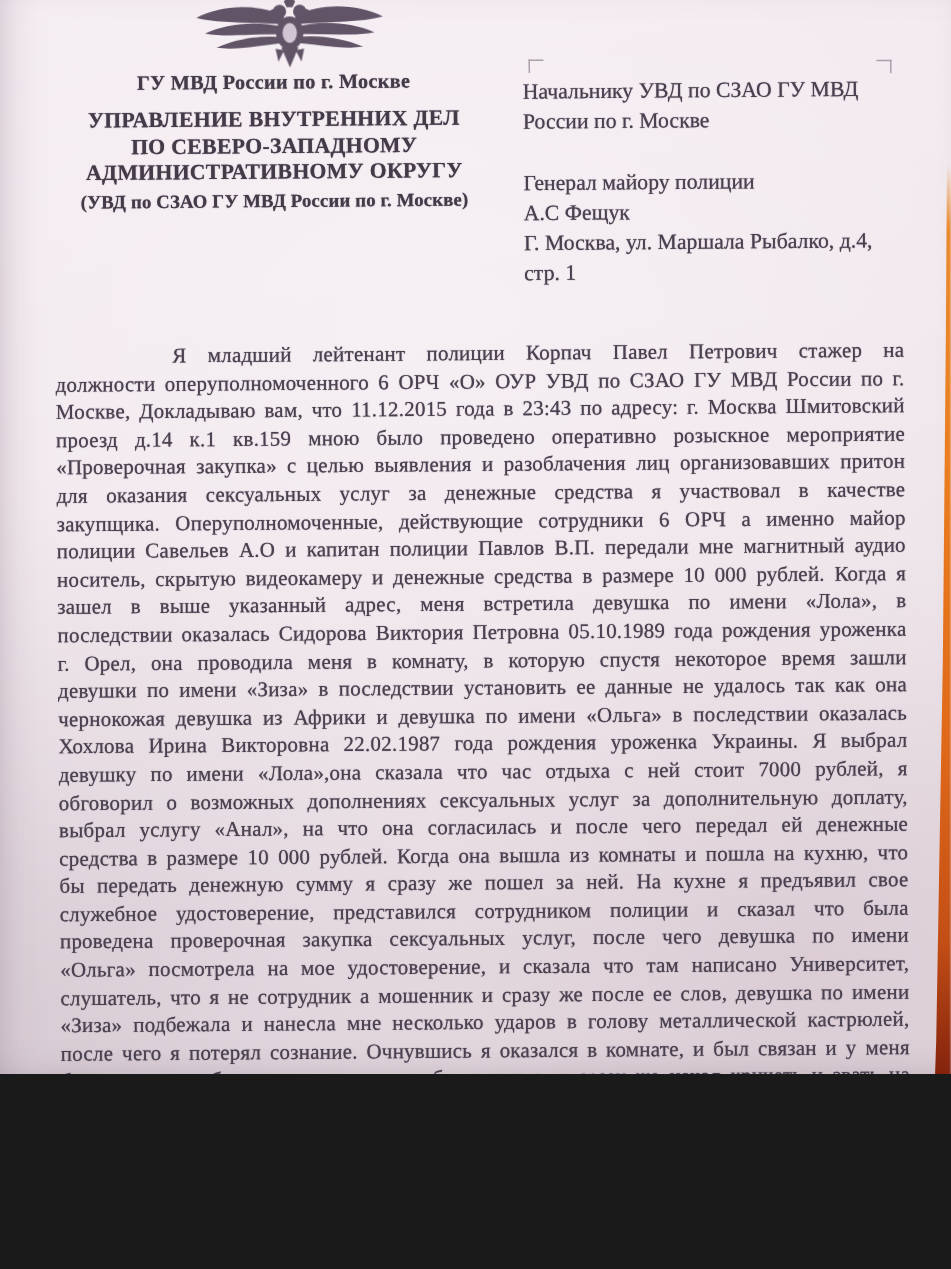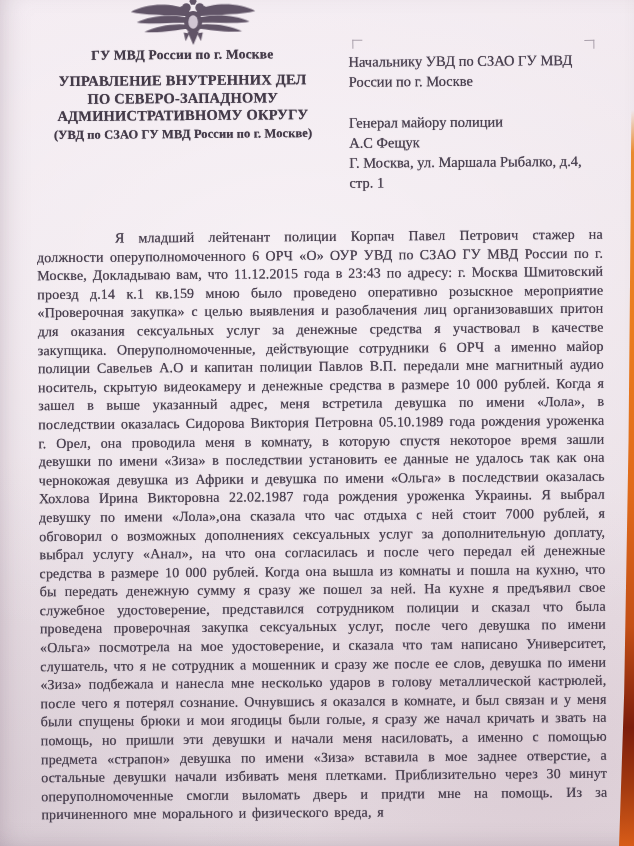--- a/index.html
+++ b/index.html
@@ -1,18 +1,18 @@
 <!DOCTYPE html>
 <html><head>
 <meta charset="utf-8">
 <style>
   html,body{margin:0;padding:0;background:#1a1a1a;}
   .photo{
     position:relative;
-    width:634px;height:846px;
+    width:634px;height:716px;
     overflow:hidden;
     background:
       radial-gradient(ellipse 900px 600px at 45% 30%, rgba(255,252,255,.45), rgba(255,252,255,0) 70%),
       radial-gradient(ellipse 500px 400px at 85% 90%, rgba(190,160,175,.25), rgba(190,160,175,0) 70%),
       radial-gradient(ellipse 400px 500px at 5% 95%, rgba(170,150,165,.22), rgba(170,150,165,0) 70%),
       linear-gradient(168deg,#f3ebf1 0%,#eee5eb 35%,#eae0e6 65%,#e4dae0 100%);
     box-shadow: inset 18px 0 30px -20px rgba(120,95,115,.35), inset 0 -14px 26px -18px rgba(120,95,115,.30);
     font-family:"Liberation Serif","DejaVu Serif",serif;
     color:#4a4150;
   }

